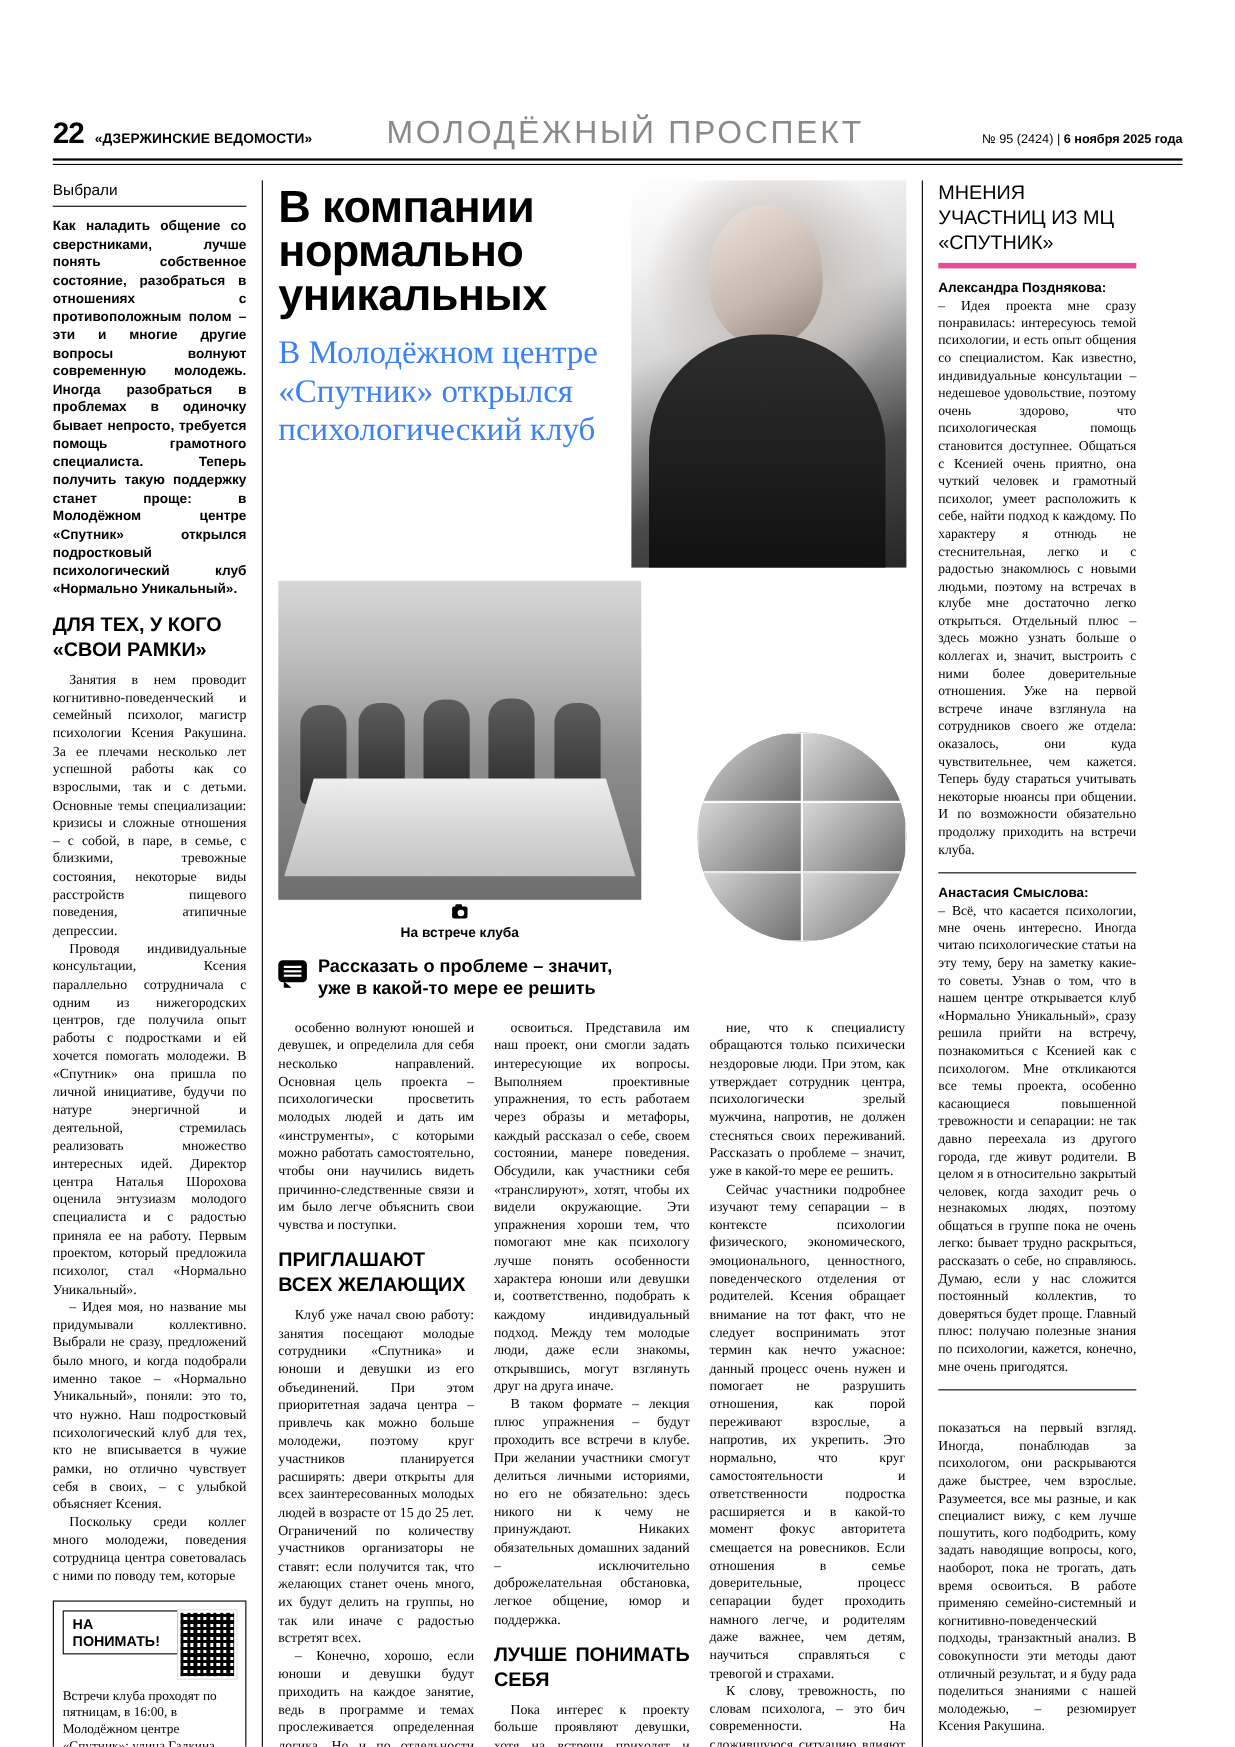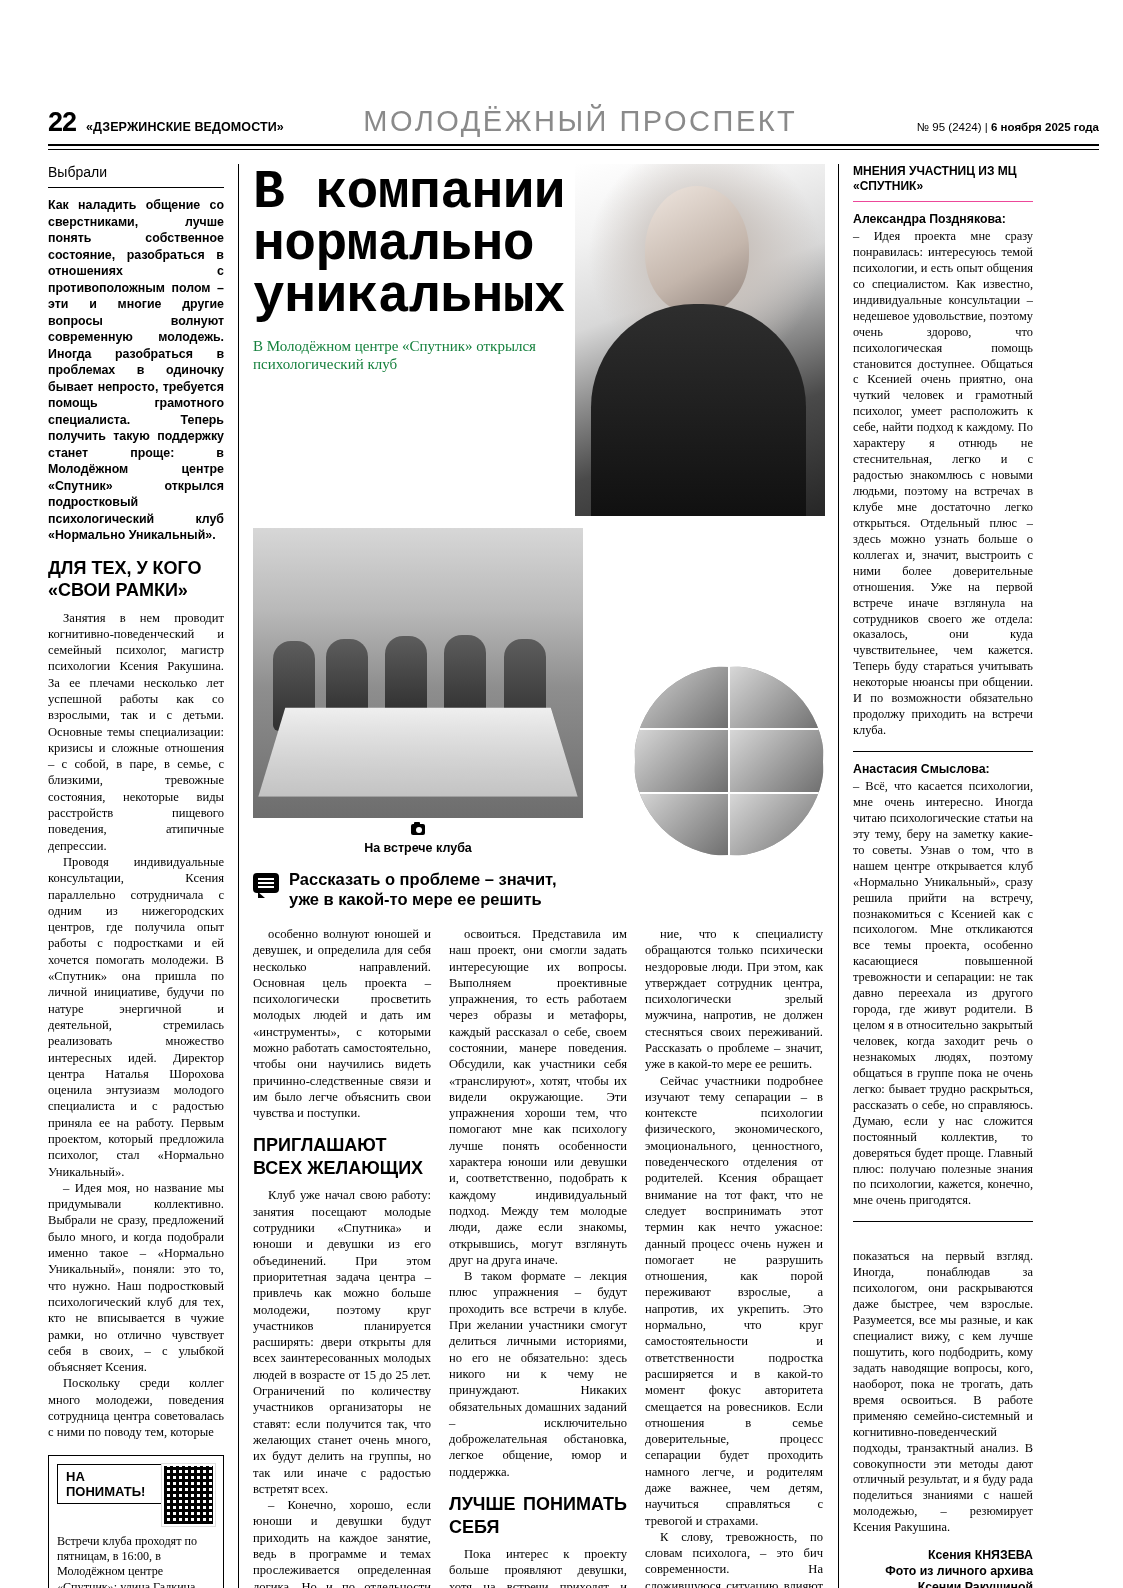--- a/index.html
+++ b/index.html
@@ -9,21 +9,21 @@
     height: 1588px;
     background: #ffffff;
     font-family: "Liberation Serif", serif;
     color: #000;
     position: relative;
   }
   .page {
     position: absolute;
     left: 0; top: 0;
     width: 1123px; height: 1588px;
-    padding: 105px 24px 40px 48px;
+    padding: 105px 48px 40px 48px;
   }
 
   
   .masthead {
     display: flex;
     align-items: baseline;
     gap: 10px;
     border-bottom: 2px solid #000;
     padding-bottom: 6px;
   }
@@ -137,32 +137,32 @@
     line-height: 1.27;
     padding: 4px 8px 9px 8px;
     text-align: left;
     word-break: break-word;
   }
 
   
   .head-wrap { display: flex; gap: 10px; }
   .head-text { flex: 1; }
   .headline {
-    font-family: Liberation Mono, monospace;
-    font-weight: bold;
-    font-size: 53px;
+    font-family: Liberation Sans, sans-serif;
+    font-weight: bold;
+    font-size: 41px;
     line-height: 0.98;
     letter-spacing: -0.6px;
     margin: 4px 0 0 0;
   }
   .deck {
-    font-size: 15px;
+    font-size: 30px;
     line-height: 1.18;
     margin-top: 14px;
-    color: #15803d;
+    color: #3b82f6;
   }
   .portrait {
     width: 250px;
     flex: none;
     position: relative;
   }
   .portrait .ph {
     width: 250px; height: 352px;
     background:
       radial-gradient(circle at 52% 26%, #c9c2bd 0 14%, rgba(201,194,189,0) 40%),
@@ -290,26 +290,26 @@
   }
   .collage .c {
     position: absolute; width: 50%; height: 33.3%;
     background: linear-gradient(135deg, #d7d7d7, #6f6f6f);
     border: 1px solid #fff;
   }
 
   
   .r-title {
     font-family: "Liberation Sans", sans-serif;
-    font-weight: bold;
-    font-size: 12px;
+    font-weight: normal;
+    font-size: 18px;
     line-height: 1.25;
     text-transform: uppercase;
     padding-bottom: 7px;
-    border-bottom: 1px solid #ec4899;
+    border-bottom: 5px solid #ec4899;
     margin-bottom: 9px;
   }
   .r-name {
     font-family: "Liberation Sans", sans-serif;
     font-weight: bold;
     font-size: 12.3px;
     margin: 10px 0 3px 0;
   }
   .r-text {
     font-size: 12.4px;

